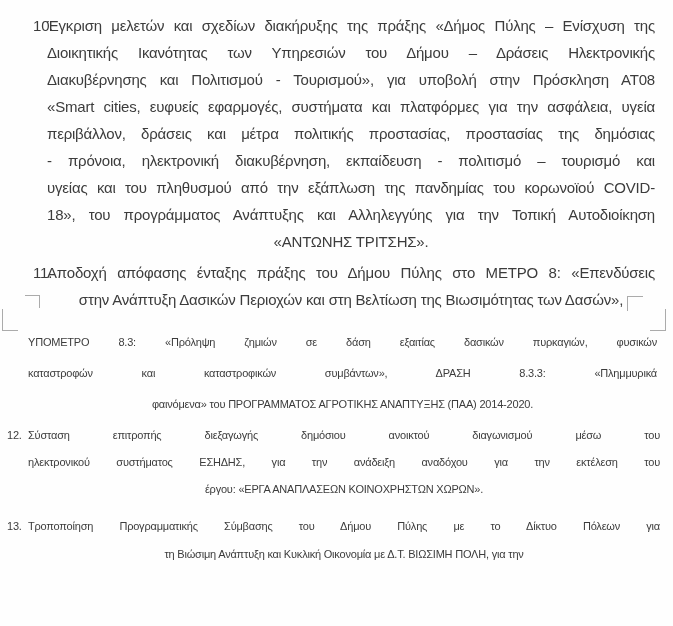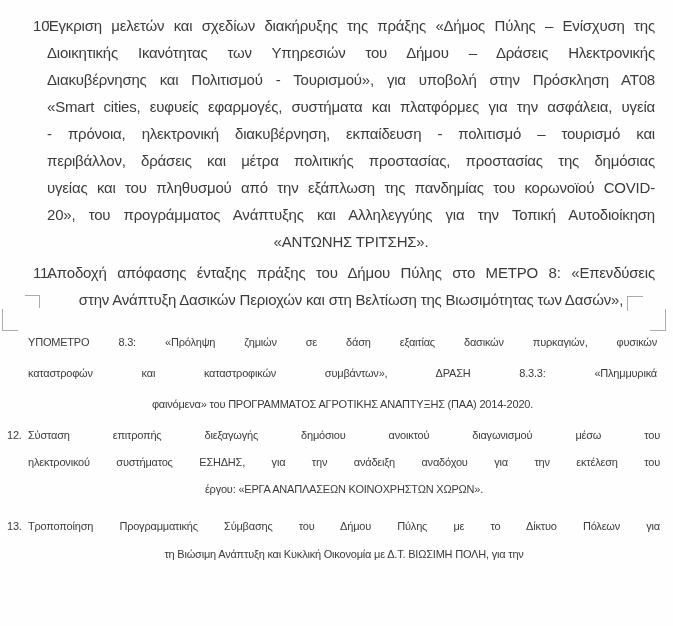--- a/index.html
+++ b/index.html
@@ -40,24 +40,24 @@
 <body style="background: rgb(254, 254, 254);">
 
 <div class="page" id="doc-page" style="color: rgb(60, 60, 60);">
 
   <div class="block p1 indent1" id="b10">
       <span class="num">10.</span>
       <div class="ln">Έγκριση μελετών και σχεδίων διακήρυξης της πράξης «Δήμος Πύλης – Ενίσχυση της</div>
       <div class="ln">Διοικητικής Ικανότητας των Υπηρεσιών του Δήμου – Δράσεις Ηλεκτρονικής</div>
       <div class="ln">Διακυβέρνησης και Πολιτισμού - Τουρισμού», για υποβολή στην Πρόσκληση ΑΤ08</div>
       <div class="ln">«Smart cities, ευφυείς εφαρμογές, συστήματα και πλατφόρμες για την ασφάλεια, υγεία</div>
+      <div class="ln">περιβάλλον, δράσεις και μέτρα πολιτικής προστασίας, προστασίας της δημόσιας</div>
       <div class="ln">- πρόνοια, ηλεκτρονική διακυβέρνηση, εκπαίδευση - πολιτισμό – τουρισμό και</div>
-      <div class="ln">περιβάλλον, δράσεις και μέτρα πολιτικής προστασίας, προστασίας της δημόσιας</div>
       <div class="ln">υγείας και του πληθυσμού από την εξάπλωση της πανδημίας του κορωνοϊού COVID-</div>
-      <div class="ln">20», του προγράμματος Ανάπτυξης και Αλληλεγγύης για την Τοπική Αυτοδιοίκηση</div>
+      <div class="ln">18», του προγράμματος Ανάπτυξης και Αλληλεγγύης για την Τοπική Αυτοδιοίκηση</div>
       <div class="ln">«ΑΝΤΩΝΗΣ ΤΡΙΤΣΗΣ».</div>
     </div>
 
   <div class="block p1 indent1" id="b11">
       <span class="num">11.</span>
       <div class="ln">Αποδοχή απόφασης ένταξης πράξης του Δήμου Πύλης στο ΜΕΤΡΟ 8: «Επενδύσεις</div>
       <div class="ln">στην Ανάπτυξη Δασικών Περιοχών και στη Βελτίωση της Βιωσιμότητας των Δασών»,</div>
     </div>
 
   <div class="mark" id="m-p2-tl" style="border-color: rgb(171, 171, 171);"></div>

